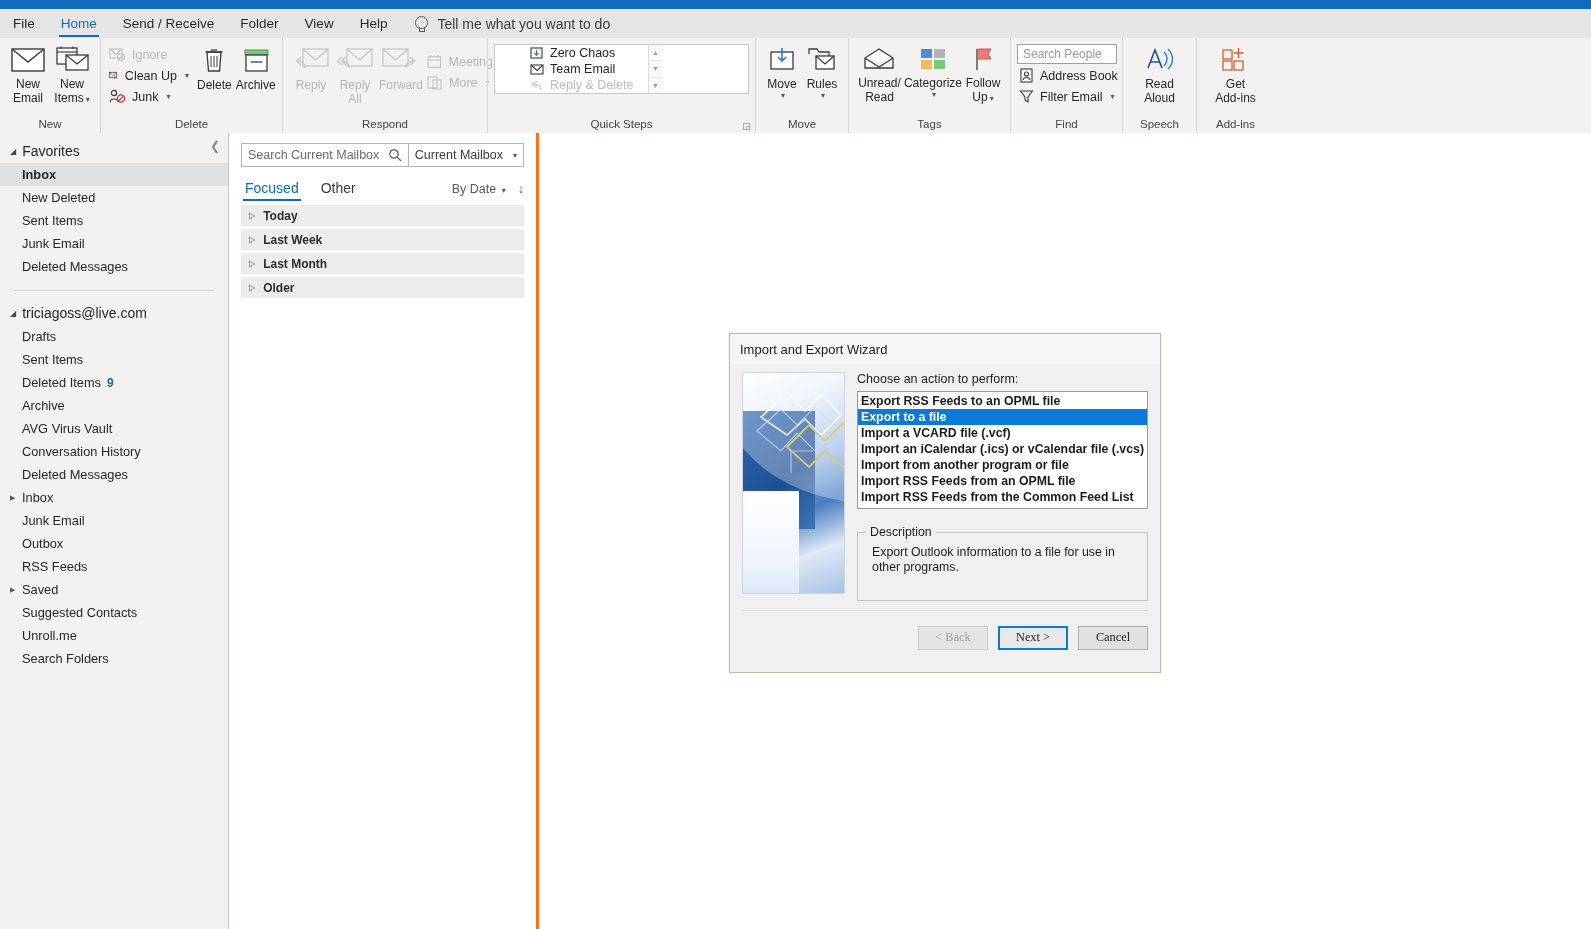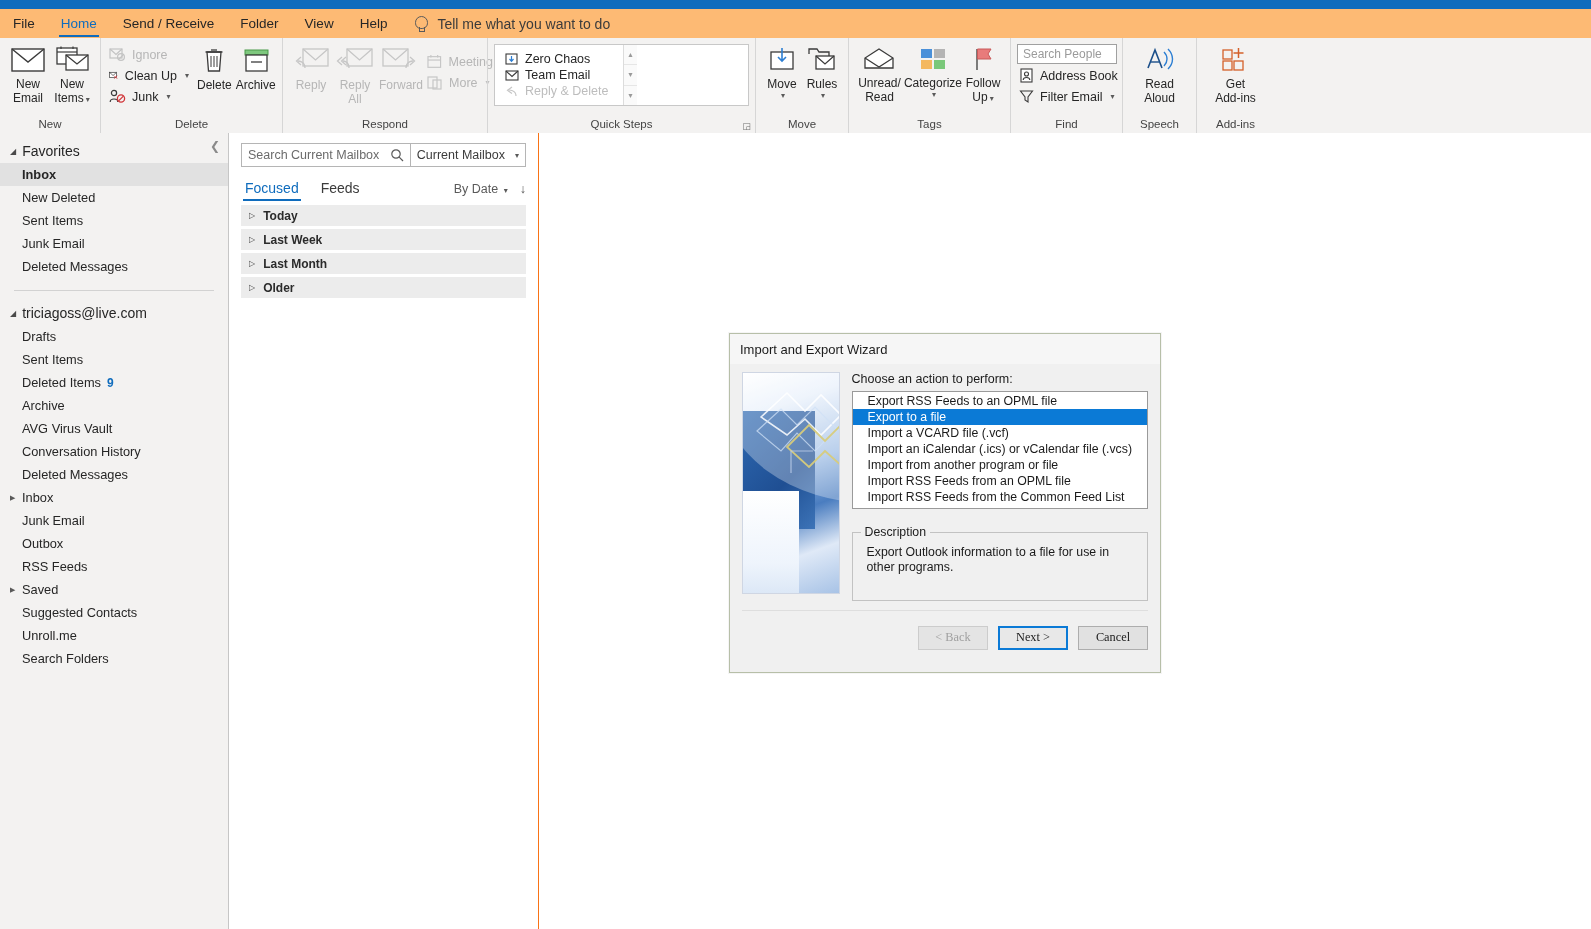--- a/index.html
+++ b/index.html
@@ -15,21 +15,21 @@
 
   
   .titlebar {
     position: absolute; left: 0; top: 0; width: 1591px; height: 9px;
     background: #0f6cbd;
   }
 
   
   .tabbar {
     position: absolute; left: 0; top: 9px; width: 1591px; height: 29px;
-    background: #fdba74;
+    background: #e5e5e5;
     display: flex; align-items: flex-end;
   }
   .tab {
     padding: 3px 13px 6px 13px;
     font-size: 13.5px; color: #262626; line-height: 17px;
     position: relative; white-space: nowrap; cursor: default;
   }
   .tab.active { color: #0f6cbd; font-weight: 400; }
   .tab.active::after {
     content: ""; position: absolute; left: 11px; right: 11px; bottom: 1px;
@@ -66,21 +66,21 @@
   .bigbtn .ico, .smallbtn .ico { display:block; }
 
   .smallcol { display:flex; flex-direction:column; gap:2px; padding-top:3px;}
   .smallbtn { display:flex; align-items:center; gap:6px; padding: 2px 6px 2px 2px; cursor:default;}
   .smallbtn .lbl { font-size:12.5px; color:#262626; white-space:nowrap;}
   .caret { font-size:8px; color:#5a5a5a; margin-left:2px; }
   .caret.dim { color:#c0c0c0; }
 
   
   .qsgallery {
-    display:flex; background:#fff; border:1px solid #c8c8c8; height:62px; margin-top:2px;
+    display:flex; background:#fff; border:1px solid #c8c8c8; height:50px; margin-top:2px;padding-left:25px;
   }
   .qscol { display:flex; flex-direction:column; justify-content:center; padding: 2px 6px; }
   .qsitem { display:flex; align-items:center; gap:6px; font-size:12.5px; padding:1px 4px; white-space:nowrap;}
   .qsitem.dim { color:#bdbdbd; }
   .qsscroll { width:14px; border-left:1px solid #dcdcdc; display:flex; flex-direction:column; background:#fafafa;}
   .qsscroll div { flex:1; display:flex; align-items:center; justify-content:center; font-size:7px; color:#9a9a9a;
                   border-bottom:1px solid #e6e6e6;}
   .dlglauncher { position:absolute; right:4px; bottom:2px; font-size:9px; color:#707070; }
 
   .searchpeople {
@@ -102,21 +102,21 @@
     padding: 4px 8px 4px 22px; font-size:12.8px; color:#262626; cursor:default;
     display:flex; align-items:center; gap:6px; white-space:nowrap;
   }
   .fitem.sel { background:#e1e1e1; font-weight:bold; }
   .fitem .cnt { color:#0f6cbd; font-weight:bold; font-size:12px; }
   .fitem .subtri { font-size:7px; color:#5a5a5a; position:absolute; margin-left:-12px; }
   .fitem.haschild { position:relative; }
   .fdivider { height:1px; background:#d2d2d2; margin:12px 14px 10px 14px; }
 
   
-  .msgpane { width: 310px; background:#fff; border-right:1px solid #f97316; position:relative; }
+  .msgpane { width: 310px; background:#fff; border-right:3px solid #f97316; position:relative; }
   .searchrow { display:flex; align-items:center; padding: 10px 12px 6px 12px; gap:0; }
   .searchbox {
     flex:1; height:24px; border:1px solid #b5b5b5; background:#fff; display:flex; align-items:center;
     padding: 0 6px; justify-content:space-between;
   }
   .searchbox span { font-size:12.5px; color:#6b6b6b;}
   .mbdrop {
     height:24px; border:1px solid #b5b5b5; border-left:none; background:#fff; display:flex;
     align-items:center; gap:8px; padding:0 6px; font-size:12.5px; color:#3b3b3b; white-space:nowrap;
   }
@@ -152,21 +152,21 @@
     background: linear-gradient(135deg, #2f6ab3 0%, #1f4f93 60%, #3d74b8 100%); }
   .wizimg .lowerwhite { position:absolute; left:0; top:118px; width:56px; height:104px;
     background: linear-gradient(180deg, #ffffff 0%, #eef4fc 70%, #dbe7f6 100%); }
   .wizimg .swoosh { position:absolute; left:-20px; top:-10px; width:200px; height:140px;
     border-bottom-left-radius: 150px 110px; background: rgba(255,255,255,0.30);}
   .wizimg svg { position:absolute; left:0; top:0; }
 
   .dlg-right { flex:1; padding-left:12px; display:flex; flex-direction:column; }
   .dlg-prompt { font-size:12.5px; color:#1b1b1b; margin-bottom:5px; }
   .listbox { border:1px solid #9a9a9a; background:#fff; height:118px; overflow:hidden; padding-top:1px;}
-  .lbrow { font-size:12.3px; color:#1b1b1b; padding:1px 15px; line-height:14px; white-space:nowrap; cursor:default;}
+  .lbrow { font-size:12.3px; color:#1b1b1b; padding:1px 3px; line-height:14px; white-space:nowrap; cursor:default;font-weight:bold;}
   .lbrow.sel { background:#0b7ad6; color:#fff; }
   fieldset.descbox {
     margin-top:16px; border:1px solid #c2c2c2; padding: 4px 8px 8px 8px; height:76px;
   }
   fieldset.descbox legend { font-size:12.3px; color:#1b1b1b; padding: 0 4px; }
   .desctext { font-size:12.3px; color:#1b1b1b; line-height:15px; padding-left:6px; padding-top:2px;}
   .dlg-foot {
     position:absolute; left:0; right:0; bottom:0; height:62px; border-top:1px solid #dedede;
     margin: 0 12px; display:flex; align-items:center; justify-content:flex-end; gap:10px; padding-bottom:8px;
   }
@@ -569,21 +569,21 @@
             <line x1="9.2" y1="9.2" x2="13" y2="13" stroke="#5a5a5a" stroke-width="1.2"></line>
           </svg>
         </div>
         <div class="mbdrop">
           <span>Current Mailbox</span>
           <span class="caret">▾</span>
         </div>
       </div>
       <div class="filterrow">
         <div class="ftab active"><span>Focused</span></div>
-        <div class="ftab"><span>Feeds</span></div>
+        <div class="ftab"><span>Other</span></div>
         <div class="sortby">
           <span><span>By Date</span> <span class="caret">▾</span></span>
           <span>↓</span>
         </div>
       </div>
       <div class="grouprow">
           <span class="tri">▷</span>
           <span>Today</span>
         </div>
       <div class="grouprow">

